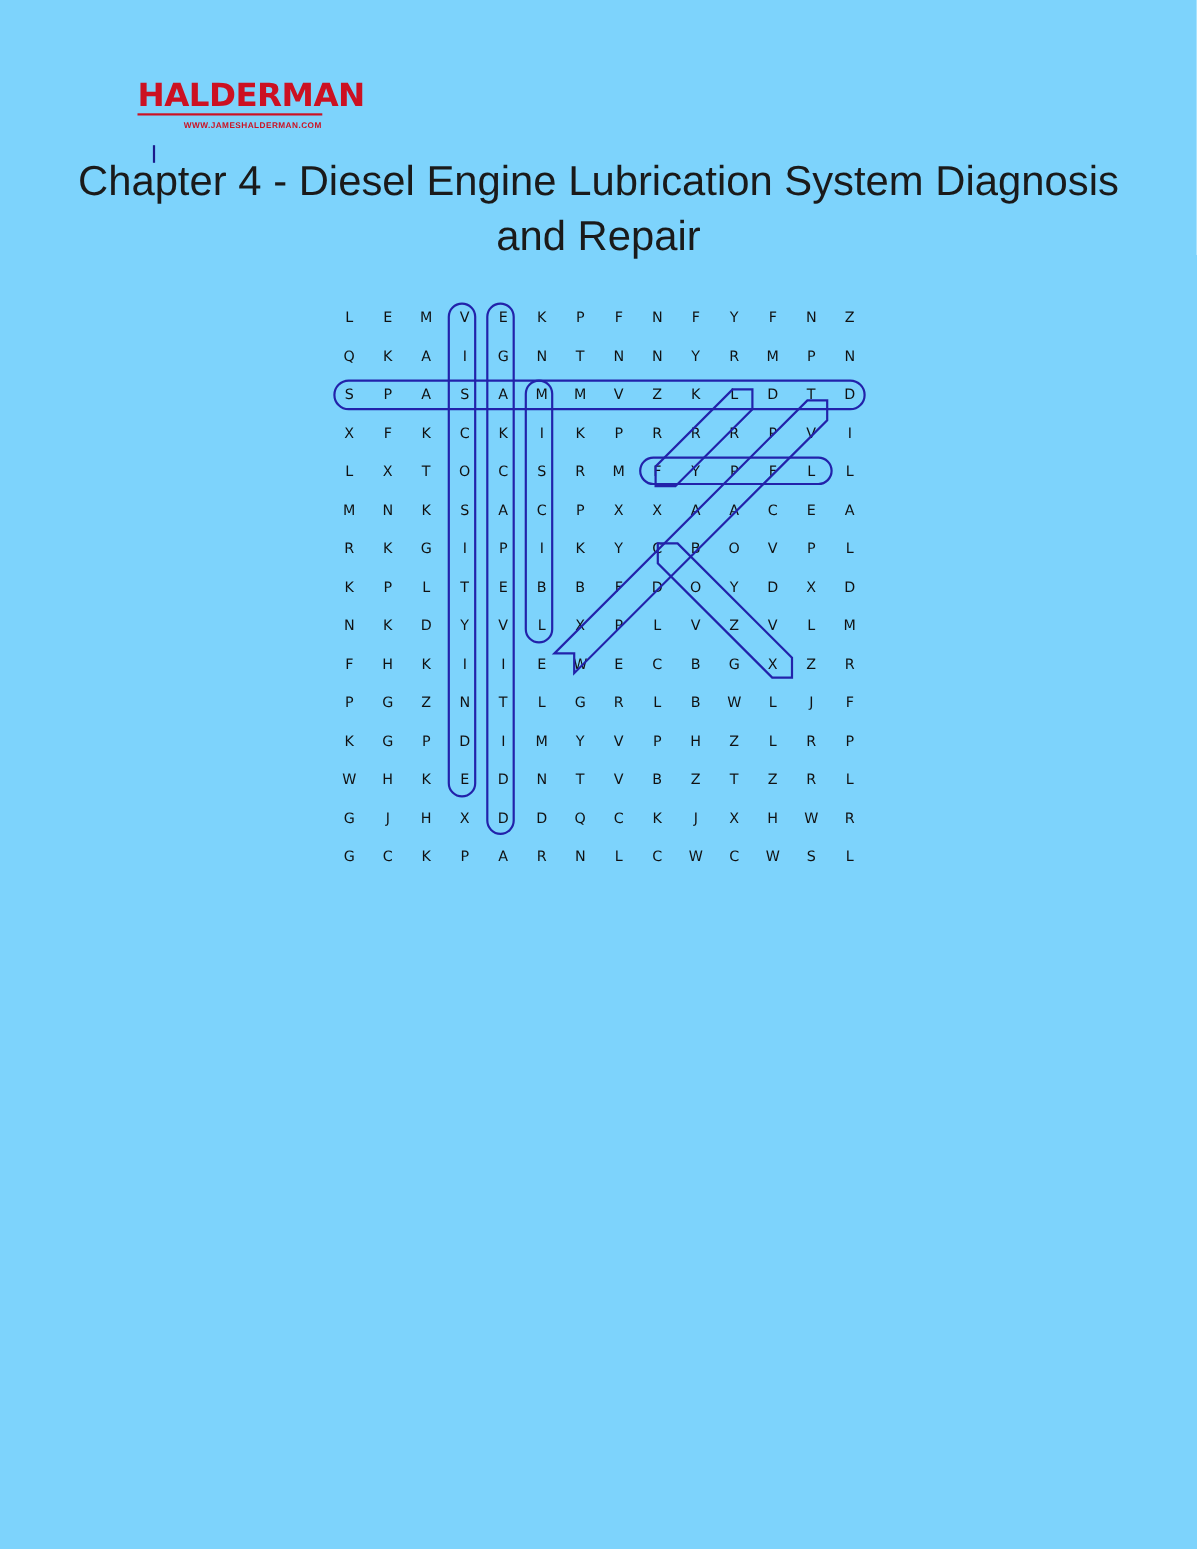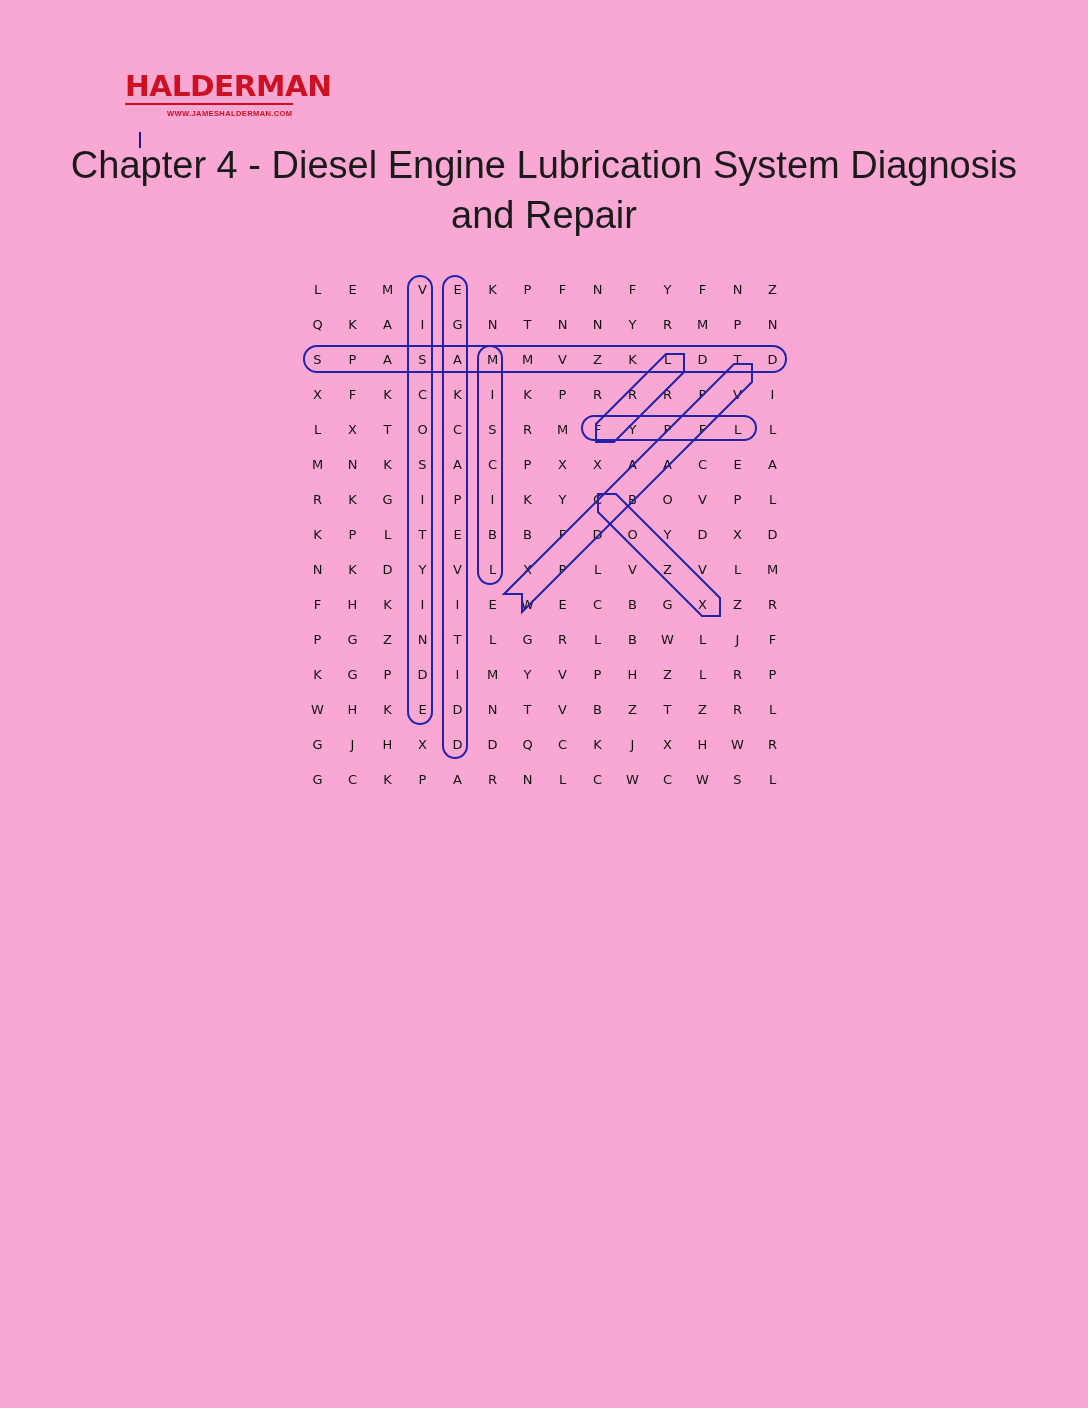--- a/index.html
+++ b/index.html
@@ -10,21 +10,21 @@
   body {
     width: 1088px;
     height: 1408px;
     position: relative;
     font-family: "Liberation Sans", sans-serif;
     overflow: hidden;
   }
   .page {
     position: absolute;
     inset: 0;
-    background: #f9a8d4;
+    background: #7dd3fc;
   }
   
   .logo-block {
     position: absolute;
     left: 125px;
     top: 72px;
     width: 175px;
   }
   .logo-word {
     font-family: "DejaVu Sans", sans-serif;

